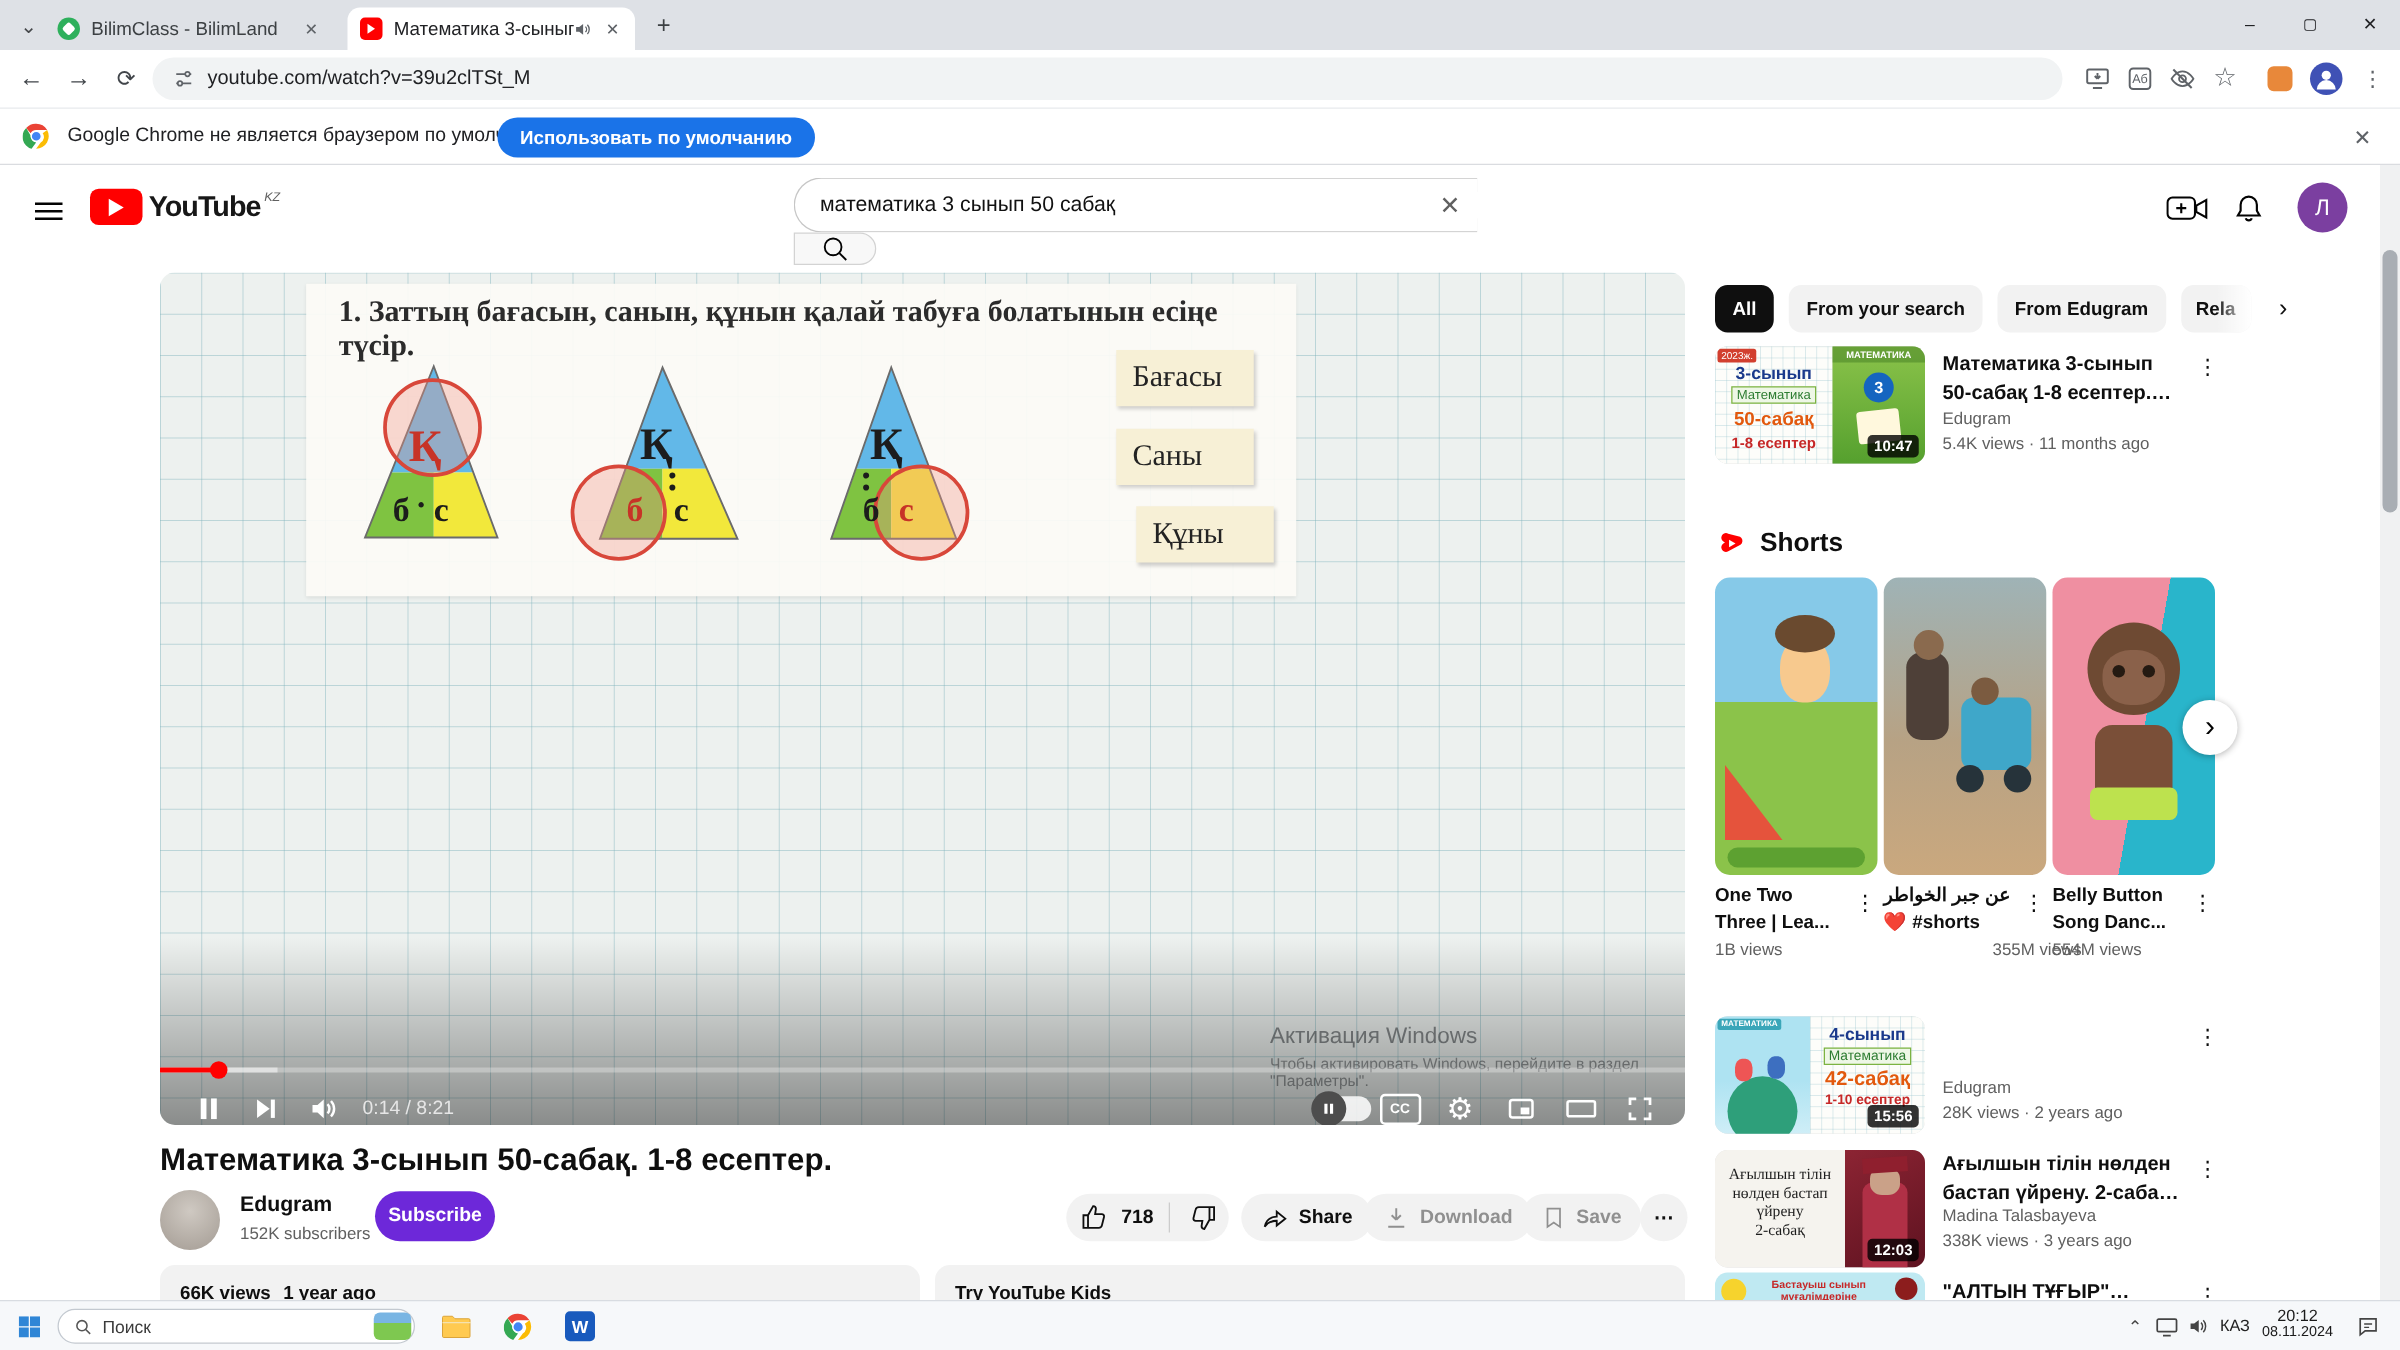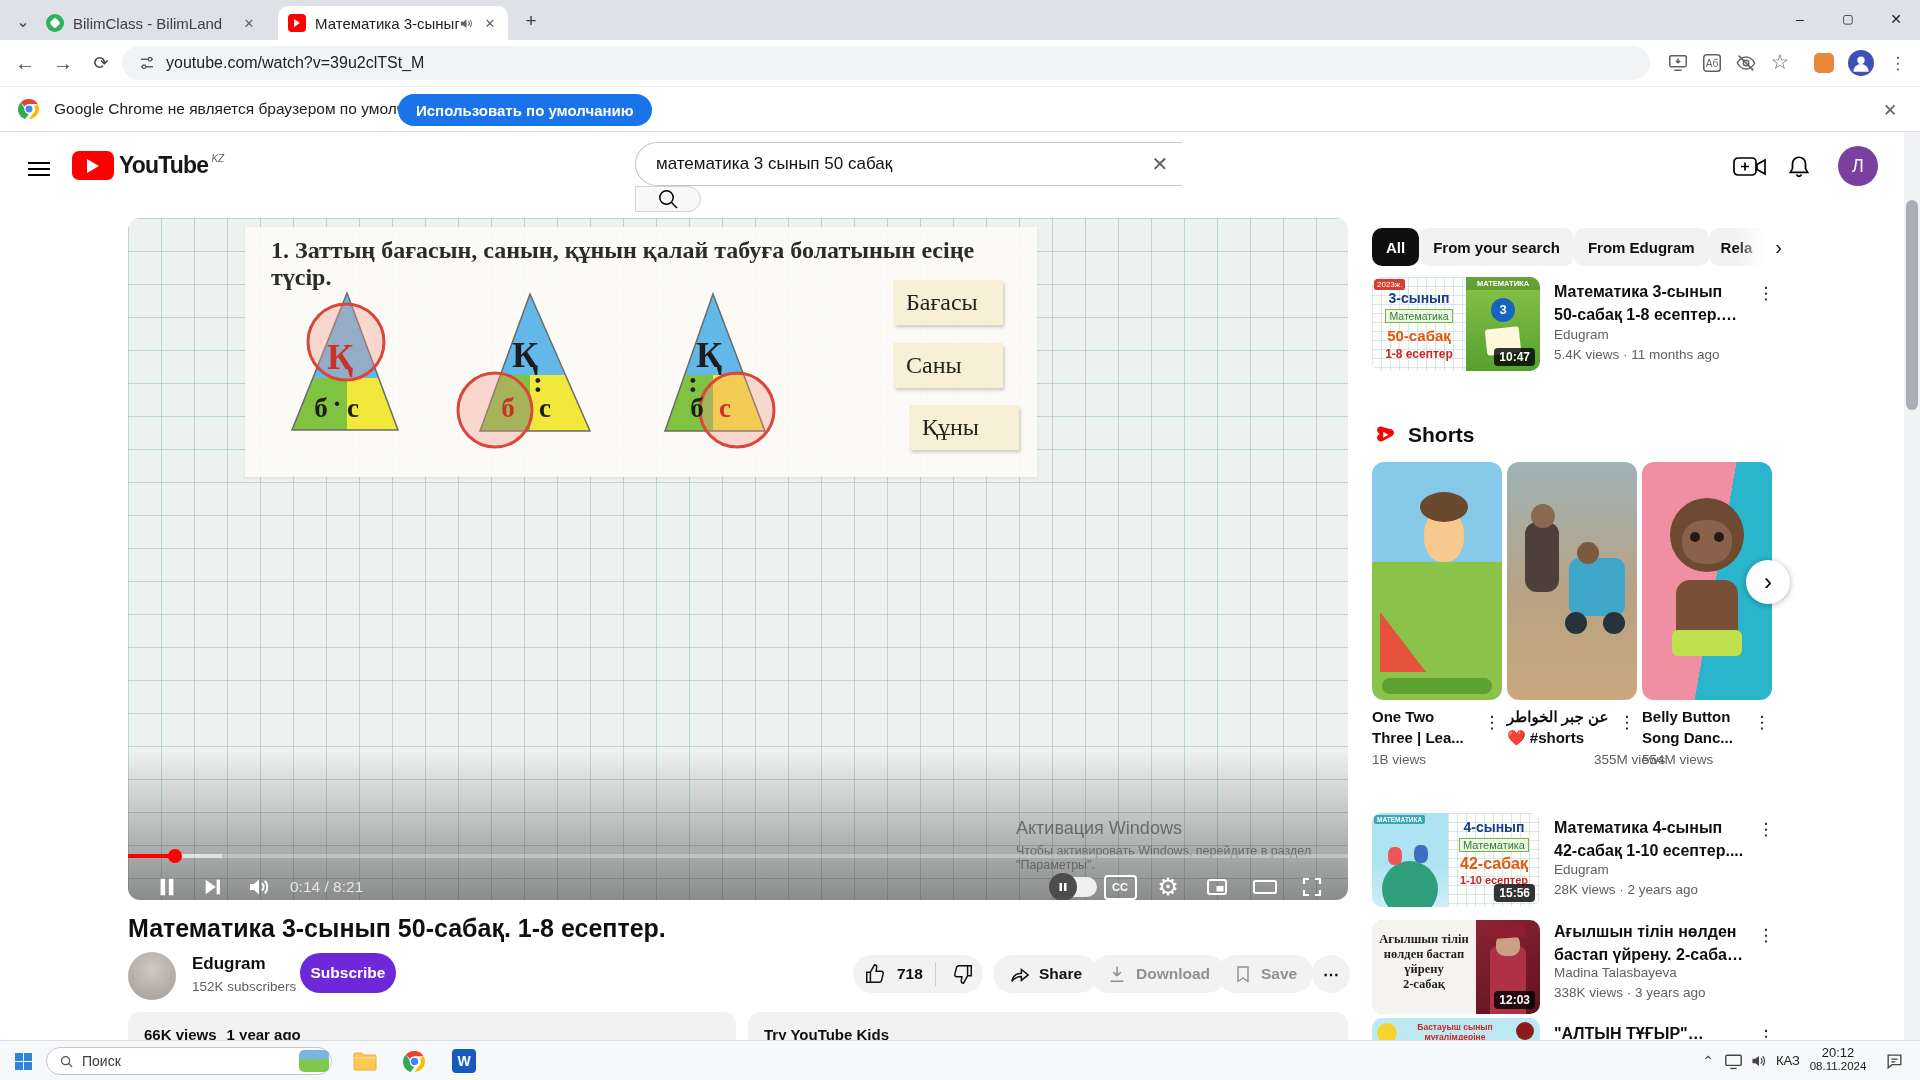--- a/index.html
+++ b/index.html
@@ -407,21 +407,21 @@
   <div class="descbox" style="left:128px;width:608px;">
     <div class="flex" style="padding:14px 0 0 16px;gap:10px;">
       <span>66K views</span>
       <span>1 year ago</span>
     </div>
   </div>
   <div class="descbox" style="left:748px;width:600px;font-weight:bold;">
     <div style="padding:14px 0 0 16px;">Try YouTube Kids</div>
   </div>
 
-  <div class="abs flex" style="left:1372px;top:228px;">
+  <div class="abs flex" style="left:1372px;top:228px;gap:12px;">
     <div class="chip sel">All</div>
     <div class="chip">From your search</div>
     <div class="chip">From Edugram</div>
     <div class="chip" style="width:44px;padding:0 0 0 12px;overflow:hidden;position:relative;">
       <span>Rela</span>
       <span style="position:absolute;right:0;top:0;width:28px;height:38px;background:linear-gradient(to right,rgba(255,255,255,0),#fff);"></span>
     </div>
     <div class="ic" style="width:28px;height:28px;font-size:20px;color:#0f0f0f;">
         <span>›</span>
       </div>
@@ -510,29 +510,28 @@
       <div class="abs" style="left:42px;top:32px;width:14px;height:18px;border-radius:40%;background:#3d6fc0;"></div>
     </div>
     <div class="abs minigrid" style="left:76px;top:0;width:92px;height:94px;text-align:center;">
       <div style="margin-top:6px;font-size:14px;font-weight:bold;color:#1b3a8c;">4-сынып</div>
       <div style="display:inline-block;margin-top:2px;font-size:11px;color:#2e7d32;border:1px solid #7cb342;background:#eef7e6;padding:0 3px;">Математика</div>
       <div style="margin-top:2px;font-size:16px;font-weight:bold;color:#e2590e;">42-сабақ</div>
       <div style="margin-top:1px;font-size:11px;font-weight:bold;color:#c62828;">1-10 есептер</div>
     </div>
     <span class="durbadge">15:56</span>
   </div>
-  <div class="sititle" style="top:816px;">Математика 4-сынып 42-сабақ 1-10 есептер....</div>
   <div class="simeta" style="top:862px;">Edugram</div>
   <div class="simeta" style="top:882px;">28K views · 2 years ago</div>
   <div class="kebab" style="top:817px;">
       <span>⋮</span>
     </div>
 
   <div class="thumb" style="top:920px;">
-    <div class="abs" style="left:0;top:0;width:104px;height:94px;background:#f5f3ee;text-align:center;font-family:'Liberation Serif',serif;font-weight:bold;color:#1d1d1d;">
+    <div class="abs" style="left:0;top:0;width:104px;height:94px;background:#f5f3ee;text-align:center;font-family:'Liberation Serif',serif;font-weight:normal;color:#1d1d1d;">
       <div style="margin-top:12px;font-size:12.5px;">Ағылшын тілін</div>
       <div style="font-size:12.5px;">нөлден бастап</div>
       <div style="font-size:12.5px;">үйрену</div>
       <div style="font-size:12.5px;">2-сабақ</div>
     </div>
     <div class="abs" style="left:104px;top:0;width:64px;height:94px;background:linear-gradient(150deg,#8c2433,#5e1220);">
       <div class="abs" style="left:14px;top:26px;width:36px;height:68px;border-radius:8px 8px 0 0;background:#b03046;"></div>
       <div class="abs" style="left:20px;top:14px;width:24px;height:22px;border-radius:40%;background:#caa188;"></div>
       <div class="abs" style="left:14px;top:6px;width:36px;height:12px;background:#8f1f2e;transform:rotate(-4deg);"></div>
     </div>

